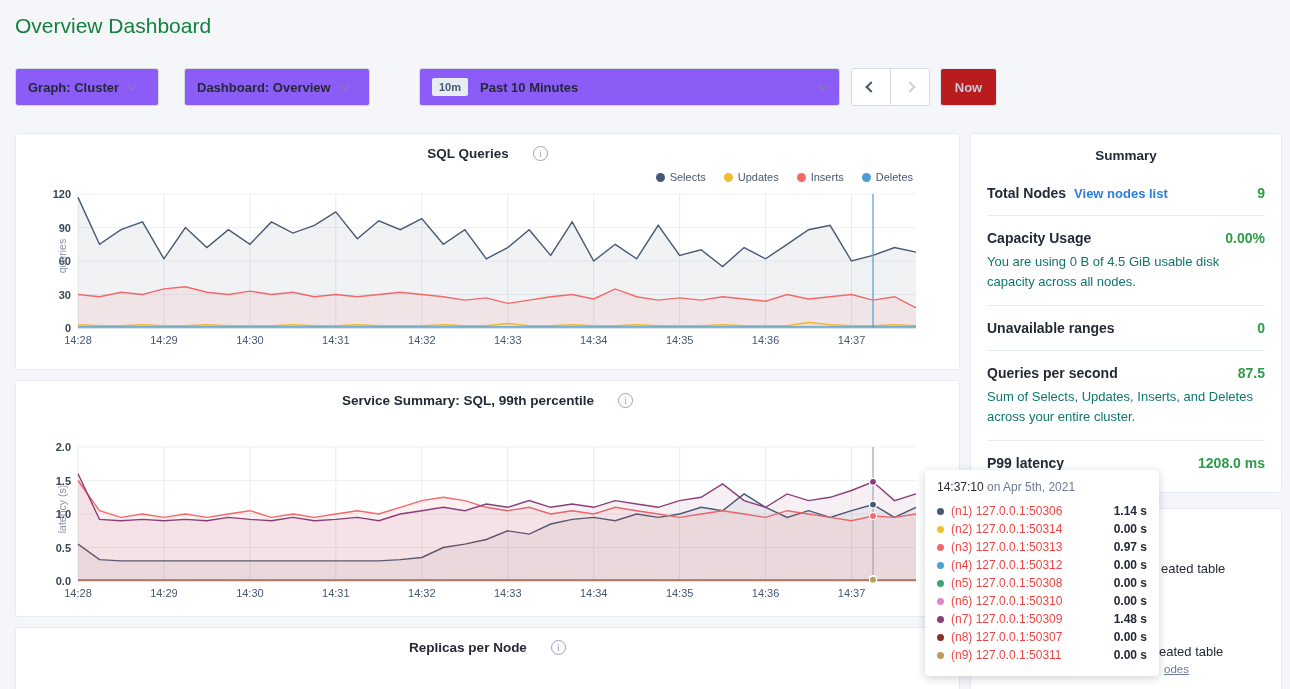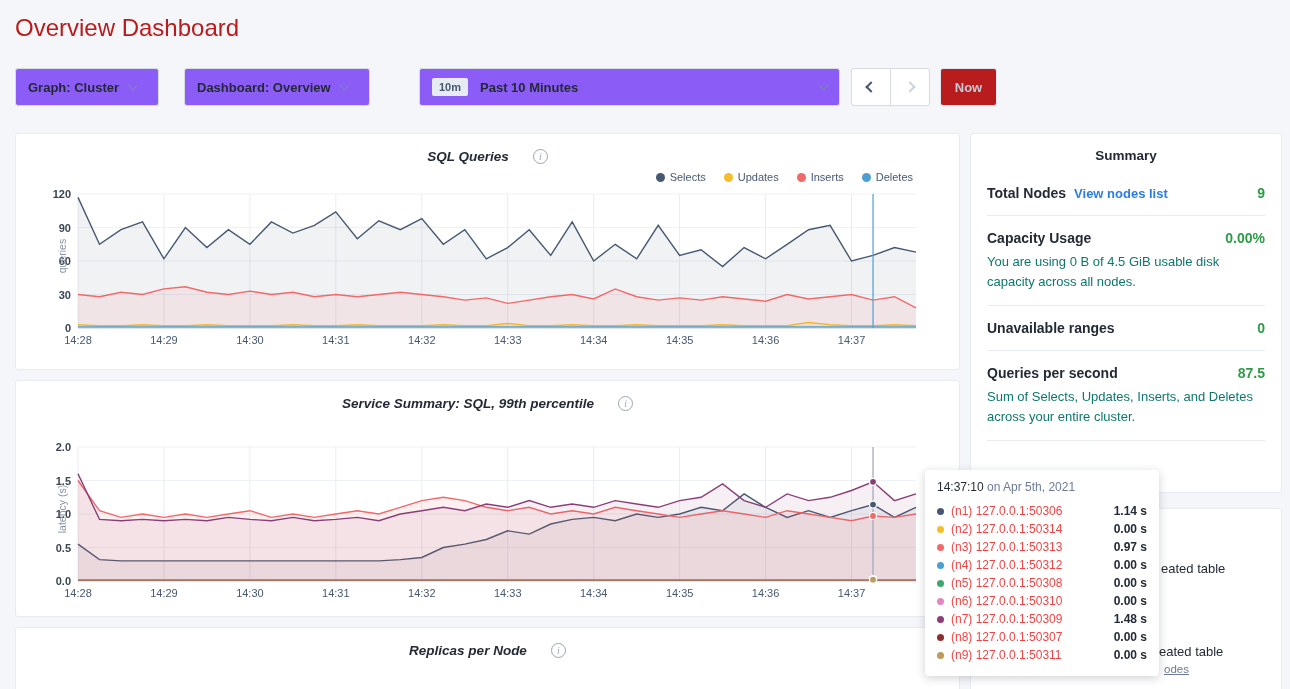--- a/index.html
+++ b/index.html
@@ -1,19 +1,19 @@
 <!DOCTYPE html>
 <html><head>
 <meta charset="utf-8">
 <style>
   * { margin:0; padding:0; box-sizing:border-box; }
   html,body { width:1290px; height:689px; overflow:hidden; }
   body { background:#F4F6FA; font-family:"Liberation Sans", sans-serif; color:#242A35; position:relative; }
 
-  .page-title { position:absolute; top:14px; left:15px; font-size:24px; font-weight:500; color:#b91c1c; }
+  .page-title { position:absolute; top:14px; left:15px; font-size:21px; font-weight:500; color:#15803d; }
 
   .toolbar { position:absolute; top:68px; left:15px; display:flex; align-items:center; height:38px; }
   .dd-btn { height:38px; background:#8b5cf6; border:1px solid #D6DBE3; border-radius:3px;
             display:flex; align-items:center; padding:0 12px; font-size:13px; font-weight:600; color:#242A35; cursor:pointer; }
   .dd-btn .chev { margin-left:10px; }
   .chev { width:7px; height:7px; border-right:1.5px solid #7E89A9; border-bottom:1.5px solid #7E89A9;
           transform:rotate(45deg); display:inline-block; margin-top:-3px; }
   .graph-dd { width:144px; margin-right:25px; }
   .dash-dd { width:186px; margin-right:49px; }
   .range-dd { width:421px; margin-right:11px; justify-content:flex-start; font-weight:700; }
@@ -27,21 +27,21 @@
   .chev-right { width:8px; height:8px; border-right:2px solid #CDD3DE; border-top:2px solid #CDD3DE; transform:rotate(45deg); }
   .now-btn { width:57px; height:38px; background:#b91c1c; border:1px solid #E2E7EF; border-radius:3px; font-size:13px; font-weight:600; color:#C5CBD8; }
 
   .content { position:absolute; top:133px; left:15px; right:8px; display:flex; gap:10px; }
   .main-col { width:945px; display:flex; flex-direction:column; gap:10px; }
   .side-col { width:312px; display:flex; flex-direction:column; }
 
   .card { background:#fff; border:1px solid #E7ECF3; border-radius:3px; }
   .chart-card { height:237px; padding:12px 16px; position:relative; }
   .chart-card.cut { height:120px; }
-  .chart-title { display:flex; justify-content:center; align-items:center; gap:24px; height:20px;font-style:italic; }
+  .chart-title { display:flex; justify-content:center; align-items:flex-start; gap:24px; height:20px; }
   .chart-title span.t { font-size:13.5px; font-weight:700; color:#242A35; }
   .info-icon { width:15px; height:15px; border:1px solid #9AA5B8; border-radius:50%; color:#9AA5B8;
                font-size:10px; font-family:"Liberation Serif", serif; display:flex; align-items:center; justify-content:center; cursor:pointer; }
   .legend { display:flex; justify-content:flex-end; gap:18px; height:22px; align-items:center; padding-right:30px; }
   .legend-item { display:flex; align-items:center; gap:5px; font-size:11px; color:#475872; cursor:pointer; }
   .legend-dot { width:9px; height:9px; border-radius:50%; display:inline-block; }
   .plot-wrap { position:relative; }
   .plot-wrap.pad { margin-top:28px; }
   .y-unit { position:absolute; left:-10px; top:62px; transform:rotate(-90deg); transform-origin:center;
             font-size:10.5px; color:#8A93A6; width:80px; text-align:center; }
@@ -273,20 +273,24 @@
       </div>
       <div class="s-divider"></div>
 
       <div class="s-row">
         <span class="s-label">Queries per second</span>
         <span class="s-value">87.5</span>
       </div>
       <div class="s-desc">Sum of Selects, Updates, Inserts, and Deletes across your entire cluster.</div>
       <div class="s-divider"></div>
 
+      <div class="s-row">
+        <span class="s-label">P99 latency</span>
+        <span class="s-value">1208.0 ms</span>
+      </div>
     </div>
 
     <div class="card events-card">
       <span class="ev-frag" style="left:190px; top:52px;">eated table</span>
       <span class="ev-frag" style="left:188px; top:135px;">eated table</span>
       <span class="ev-sub" style="left:193px; top:154px;">odes</span>
     </div>
 
   </div>
 </div>

